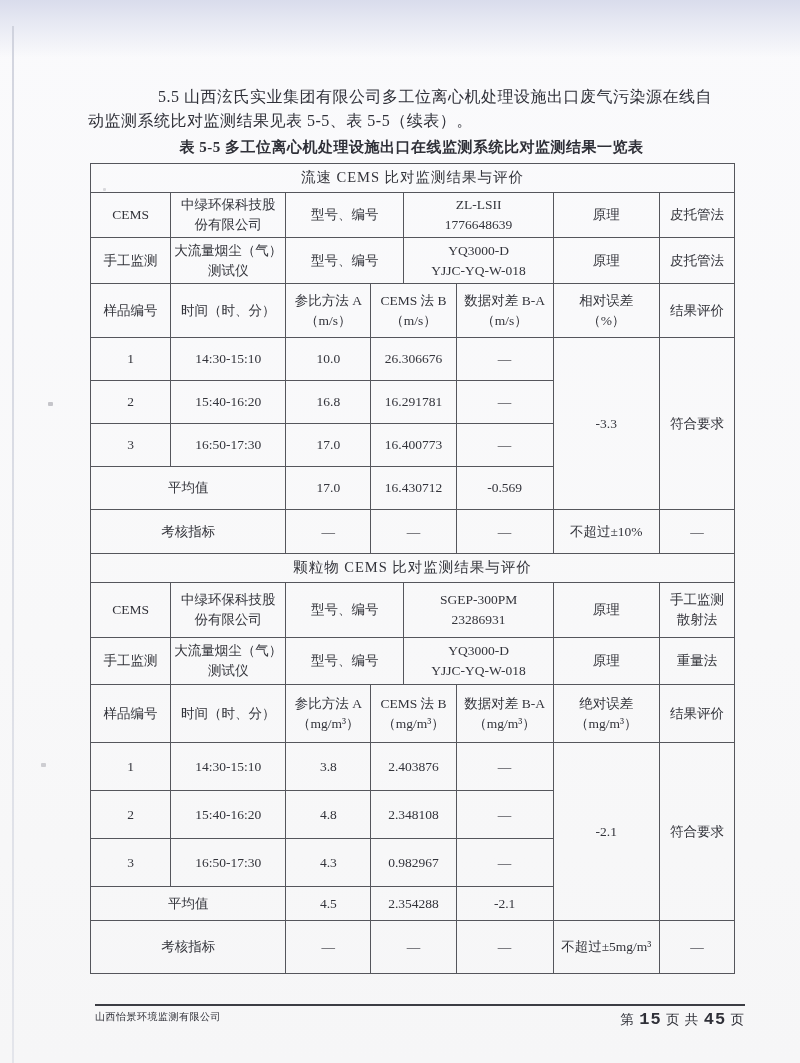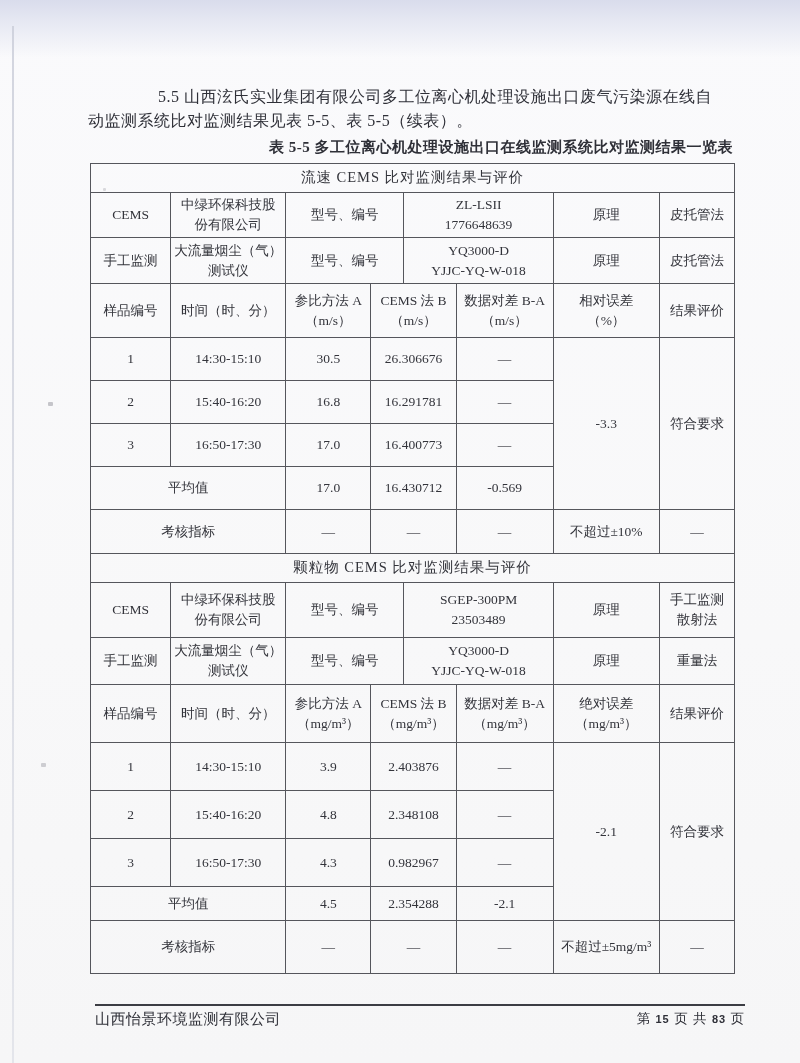--- a/index.html
+++ b/index.html
@@ -13,36 +13,36 @@
     background:linear-gradient(180deg,#d9dcec 0%,#e7e9f3 40%,rgba(250,250,252,0) 100%);pointer-events:none;}
   .edge-line{position:absolute;left:12px;top:26px;bottom:0;width:2px;background:linear-gradient(180deg,#c9ccd8,#dfe1e8);opacity:.8;}
   .speck{position:absolute;background:#9a9aa2;border-radius:1px;}
   .speck.s1{left:48px;top:402px;width:5px;height:4px;opacity:.55;}
   .speck.s2{left:41px;top:763px;width:5px;height:4px;opacity:.45;}
   .speck.s3{left:103px;top:188px;width:3px;height:3px;opacity:.35;}
 
   .intro{margin:85px 55px 0 88px;font-size:16px;line-height:24px;letter-spacing:.5px;}
   .intro .l1{display:block;padding-left:70px;}
   .intro .l2{display:block;}
-  .caption{margin:5px 0 0 90px;width:643px;text-align:right;font-weight:bold;font-size:15px;letter-spacing:.5px;}
+  .caption{margin:5px 0 0 90px;width:643px;text-align:center;font-weight:bold;font-size:15px;letter-spacing:.5px;}
 
   table.cmp{margin:6px 0 0 90px;width:645px;border-collapse:collapse;table-layout:fixed;
     font-size:13.5px;color:#33343b;}
   table.cmp td{border:1px solid #55565c;text-align:center;vertical-align:middle;
     padding:1px 2px;white-space:pre-line;line-height:1.45;overflow:hidden;}
   td.sec-title{font-size:14.5px;letter-spacing:1px;}
   tr.h29{height:29px}tr.h34{height:34px}tr.h43{height:43px}tr.h44{height:44px}
   tr.h45{height:45px}tr.h46{height:46px}tr.h47{height:47px}tr.h48{height:48px}
   tr.h53{height:53px}tr.h54{height:54px}tr.h55{height:55px}tr.h58{height:58px}
 
   .footer{position:absolute;left:95px;right:55px;top:1004px;border-top:2px solid #3c3d44;
     display:flex;justify-content:space-between;align-items:flex-start;padding-top:4px;}
-  .footer .company{font-size:15px;letter-spacing:.5px;}
+  .footer .company{font-size:10px;letter-spacing:.5px;}
   .footer .pageno{font-size:13.5px;letter-spacing:1px;}
-  .footer .pageno .num{font-family:Liberation Sans, sans-serif;font-weight:bold;font-size:11px;}
+  .footer .pageno .num{font-family:Liberation Mono, monospace;font-weight:bold;font-size:17px;}
 </style>
 </head>
 <body>
 
 <div class="page">
   <div class="top-shade"></div>
   <div class="edge-line"></div>
   <div class="speck s1"></div>
   <div class="speck s2"></div>
   <div class="speck s3"></div>
@@ -99,21 +99,21 @@
 （m/s）</td>
       <td>数据对差 B-A
 （m/s）</td>
       <td>相对误差
 （%）</td>
       <td>结果评价</td>
     </tr>
     <tr class="h43">
       <td>1</td>
       <td>14:30-15:10</td>
-      <td>30.5</td>
+      <td>10.0</td>
       <td colspan="2">26.306676</td>
       <td>—</td>
       <td rowspan="4">-3.3</td>
       <td rowspan="4">符合要求</td>
     </tr>
     <tr class="h43">
       <td>2</td>
       <td>15:40-16:20</td>
       <td>16.8</td>
       <td colspan="2">16.291781</td>
@@ -143,21 +143,21 @@
 
     <tr class="h29">
       <td colspan="8" class="sec-title">颗粒物 CEMS 比对监测结果与评价</td>
     </tr>
     <tr class="h55">
       <td>CEMS</td>
       <td>中绿环保科技股
 份有限公司</td>
       <td colspan="2">型号、编号</td>
       <td colspan="2">SGEP-300PM
-23503489</td>
+23286931</td>
       <td>原理</td>
       <td>手工监测
 散射法</td>
     </tr>
     <tr class="h47">
       <td>手工监测</td>
       <td>大流量烟尘（气）
 测试仪</td>
       <td colspan="2">型号、编号</td>
       <td colspan="2">YQ3000-D
@@ -174,21 +174,21 @@
 （mg/m³）</td>
       <td>数据对差 B-A
 （mg/m³）</td>
       <td>绝对误差
 （mg/m³）</td>
       <td>结果评价</td>
     </tr>
     <tr class="h48">
       <td>1</td>
       <td>14:30-15:10</td>
-      <td>3.9</td>
+      <td>3.8</td>
       <td colspan="2">2.403876</td>
       <td>—</td>
       <td rowspan="4">-2.1</td>
       <td rowspan="4">符合要求</td>
     </tr>
     <tr class="h48">
       <td>2</td>
       <td>15:40-16:20</td>
       <td>4.8</td>
       <td colspan="2">2.348108</td>
@@ -216,16 +216,16 @@
       <td>—</td>
     </tr>
   </tbody>
     </table>
 
   <div class="footer">
     <span class="company">山西怡景环境监测有限公司</span>
     <span class="pageno"><span>第</span>
       <span class="num">15</span>
       <span>页 共</span>
-      <span class="num">83</span>
+      <span class="num">45</span>
       <span>页</span></span>
   </div>
 </div>
 
 </body></html>

